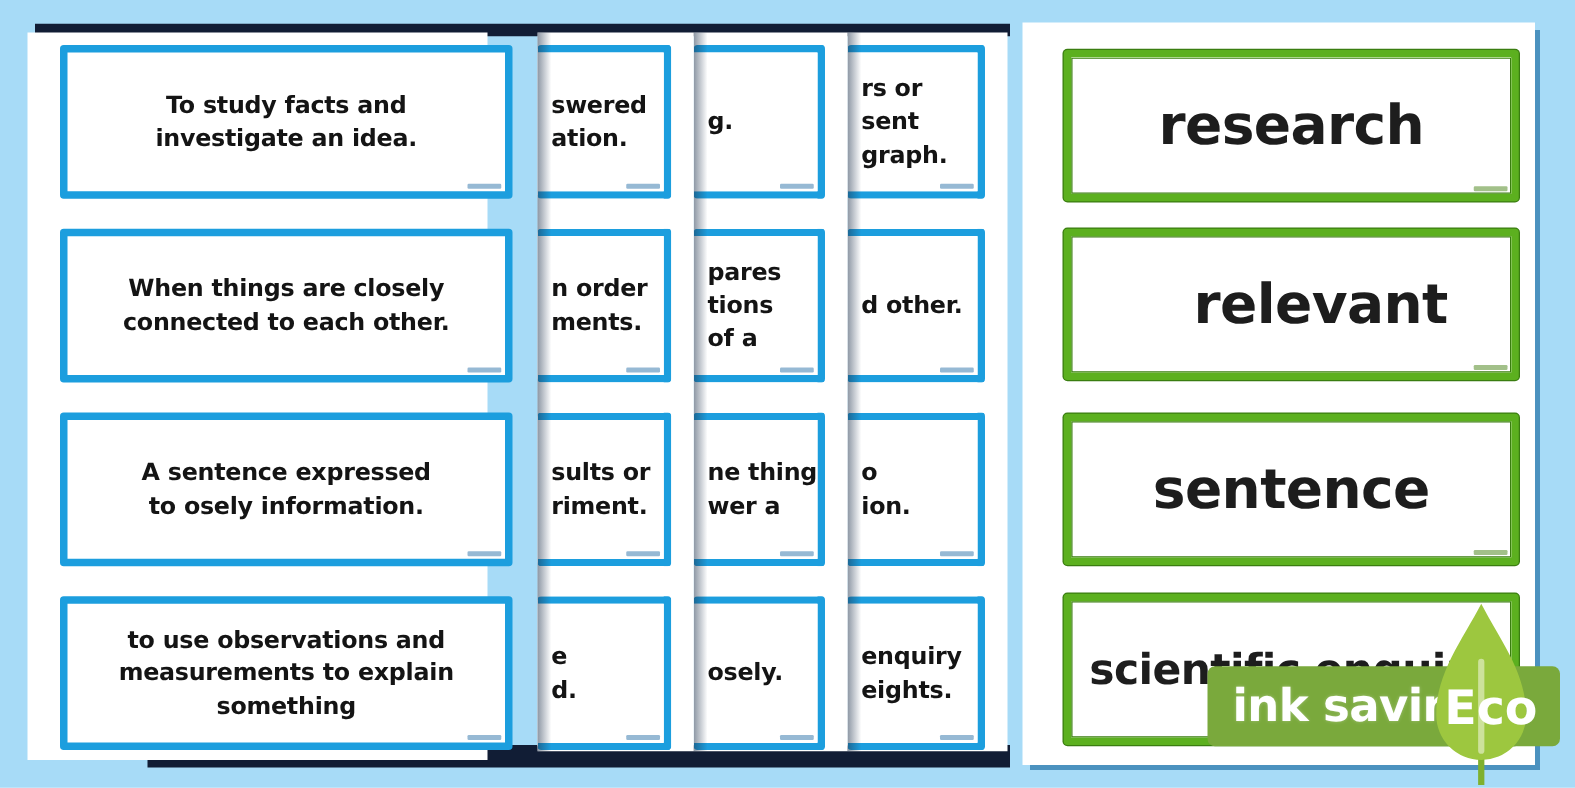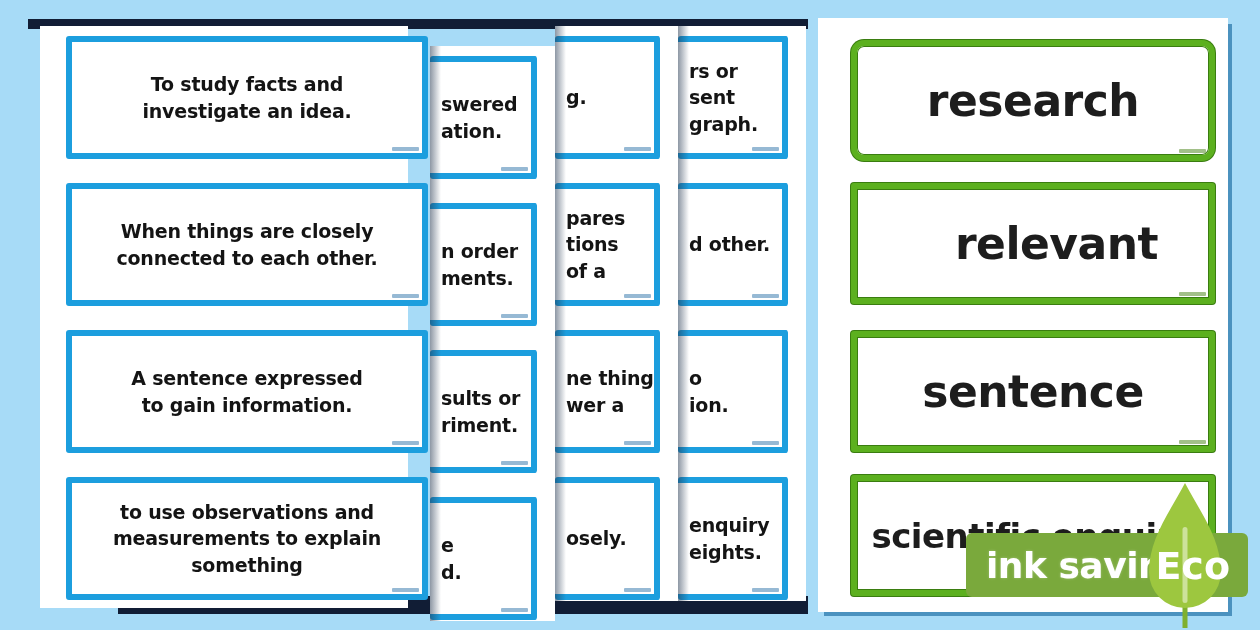--- a/index.html
+++ b/index.html
@@ -9,22 +9,22 @@
     background:#a7dbf7; overflow:hidden;
     font-family:"DejaVu Sans", sans-serif;
   }
 
   
   .backdrop-top    { position:absolute; left:28px;  top:19px;  width:780px; height:10px; background:#111d35; z-index:1; }
   .backdrop-bottom { position:absolute; left:118px; top:596px; width:690px; height:18px; background:#111d35; z-index:1; }
 
   
   .page { position:absolute; background:#ffffff; }
-  .page-front { left:22px;  top:26px; width:368px; height:582px; z-index:6;margin-left:18px; }
-  .page-s2    { left:430px; top:26px; width:125px; height:575px; z-index:5;margin-top:20px; }
+  .page-front { left:22px;  top:26px; width:368px; height:582px; z-index:6; }
+  .page-s2    { left:430px; top:26px; width:125px; height:575px; z-index:5; }
   .page-s3    { left:555px; top:26px; width:123px; height:575px; z-index:4; }
   .page-s4    { left:678px; top:26px; width:128px; height:575px; z-index:3;padding-left:12px; }
   .page-words { left:818px; top:18px; width:410px; height:594px; z-index:6;
                 box-shadow:5px 5px 0 -1px #4b92bf; }
   .strip::before {
     content:""; position:absolute; left:0; top:0; bottom:0; width:11px; z-index:3;
     background:linear-gradient(to right, rgba(28,48,74,.5), rgba(28,48,74,0));
     pointer-events:none;
   }
 
@@ -46,21 +46,21 @@
   }
   .strip .cardtext { text-align:left; padding-left:11px; }
 
   
   .greencard {
     position:absolute; left:33px; right:13px; height:121px;
     border:6px solid #5cb01f; border-radius:3px; background:#fff;
     box-shadow:0 0 0 1px #3a7d10, inset 0 0 0 1px #3a7d10;
     display:flex; align-items:center; justify-content:center;
   }
-  .greencard:nth-of-type(1){ top:22px;border-radius:13px; }
+  .greencard:nth-of-type(1){ top:22px; }
   .greencard:nth-of-type(2){ top:165px;padding-left:47px; }
   .greencard:nth-of-type(3){ top:313px; }
   .greencard:nth-of-type(4){ top:457px; }
   .wordtext { font-size:44px; font-weight:600; color:#1d1d1d; letter-spacing:-0.5px; }
   .wordtext.small { font-size:34px; }
 
   
   .wm { position:absolute; right:3px; bottom:2px; width:27px; height:4px;
         background:rgba(23,100,160,.45); border-radius:1px; }
   .wm.green { background:rgba(70,130,20,.5); }
@@ -95,21 +95,21 @@
 investigate an idea.</span>
       <i class="wm"></i>
     </div>
     <div class="bluecard">
       <span class="cardtext">When things are closely
 connected to each other.</span>
       <i class="wm"></i>
     </div>
     <div class="bluecard">
       <span class="cardtext">A sentence expressed
-to gain information.</span>
+to osely information.</span>
       <i class="wm"></i>
     </div>
     <div class="bluecard">
       <span class="cardtext">to use observations and
 measurements to explain
 something</span>
       <i class="wm"></i>
     </div>
   </div>
 

